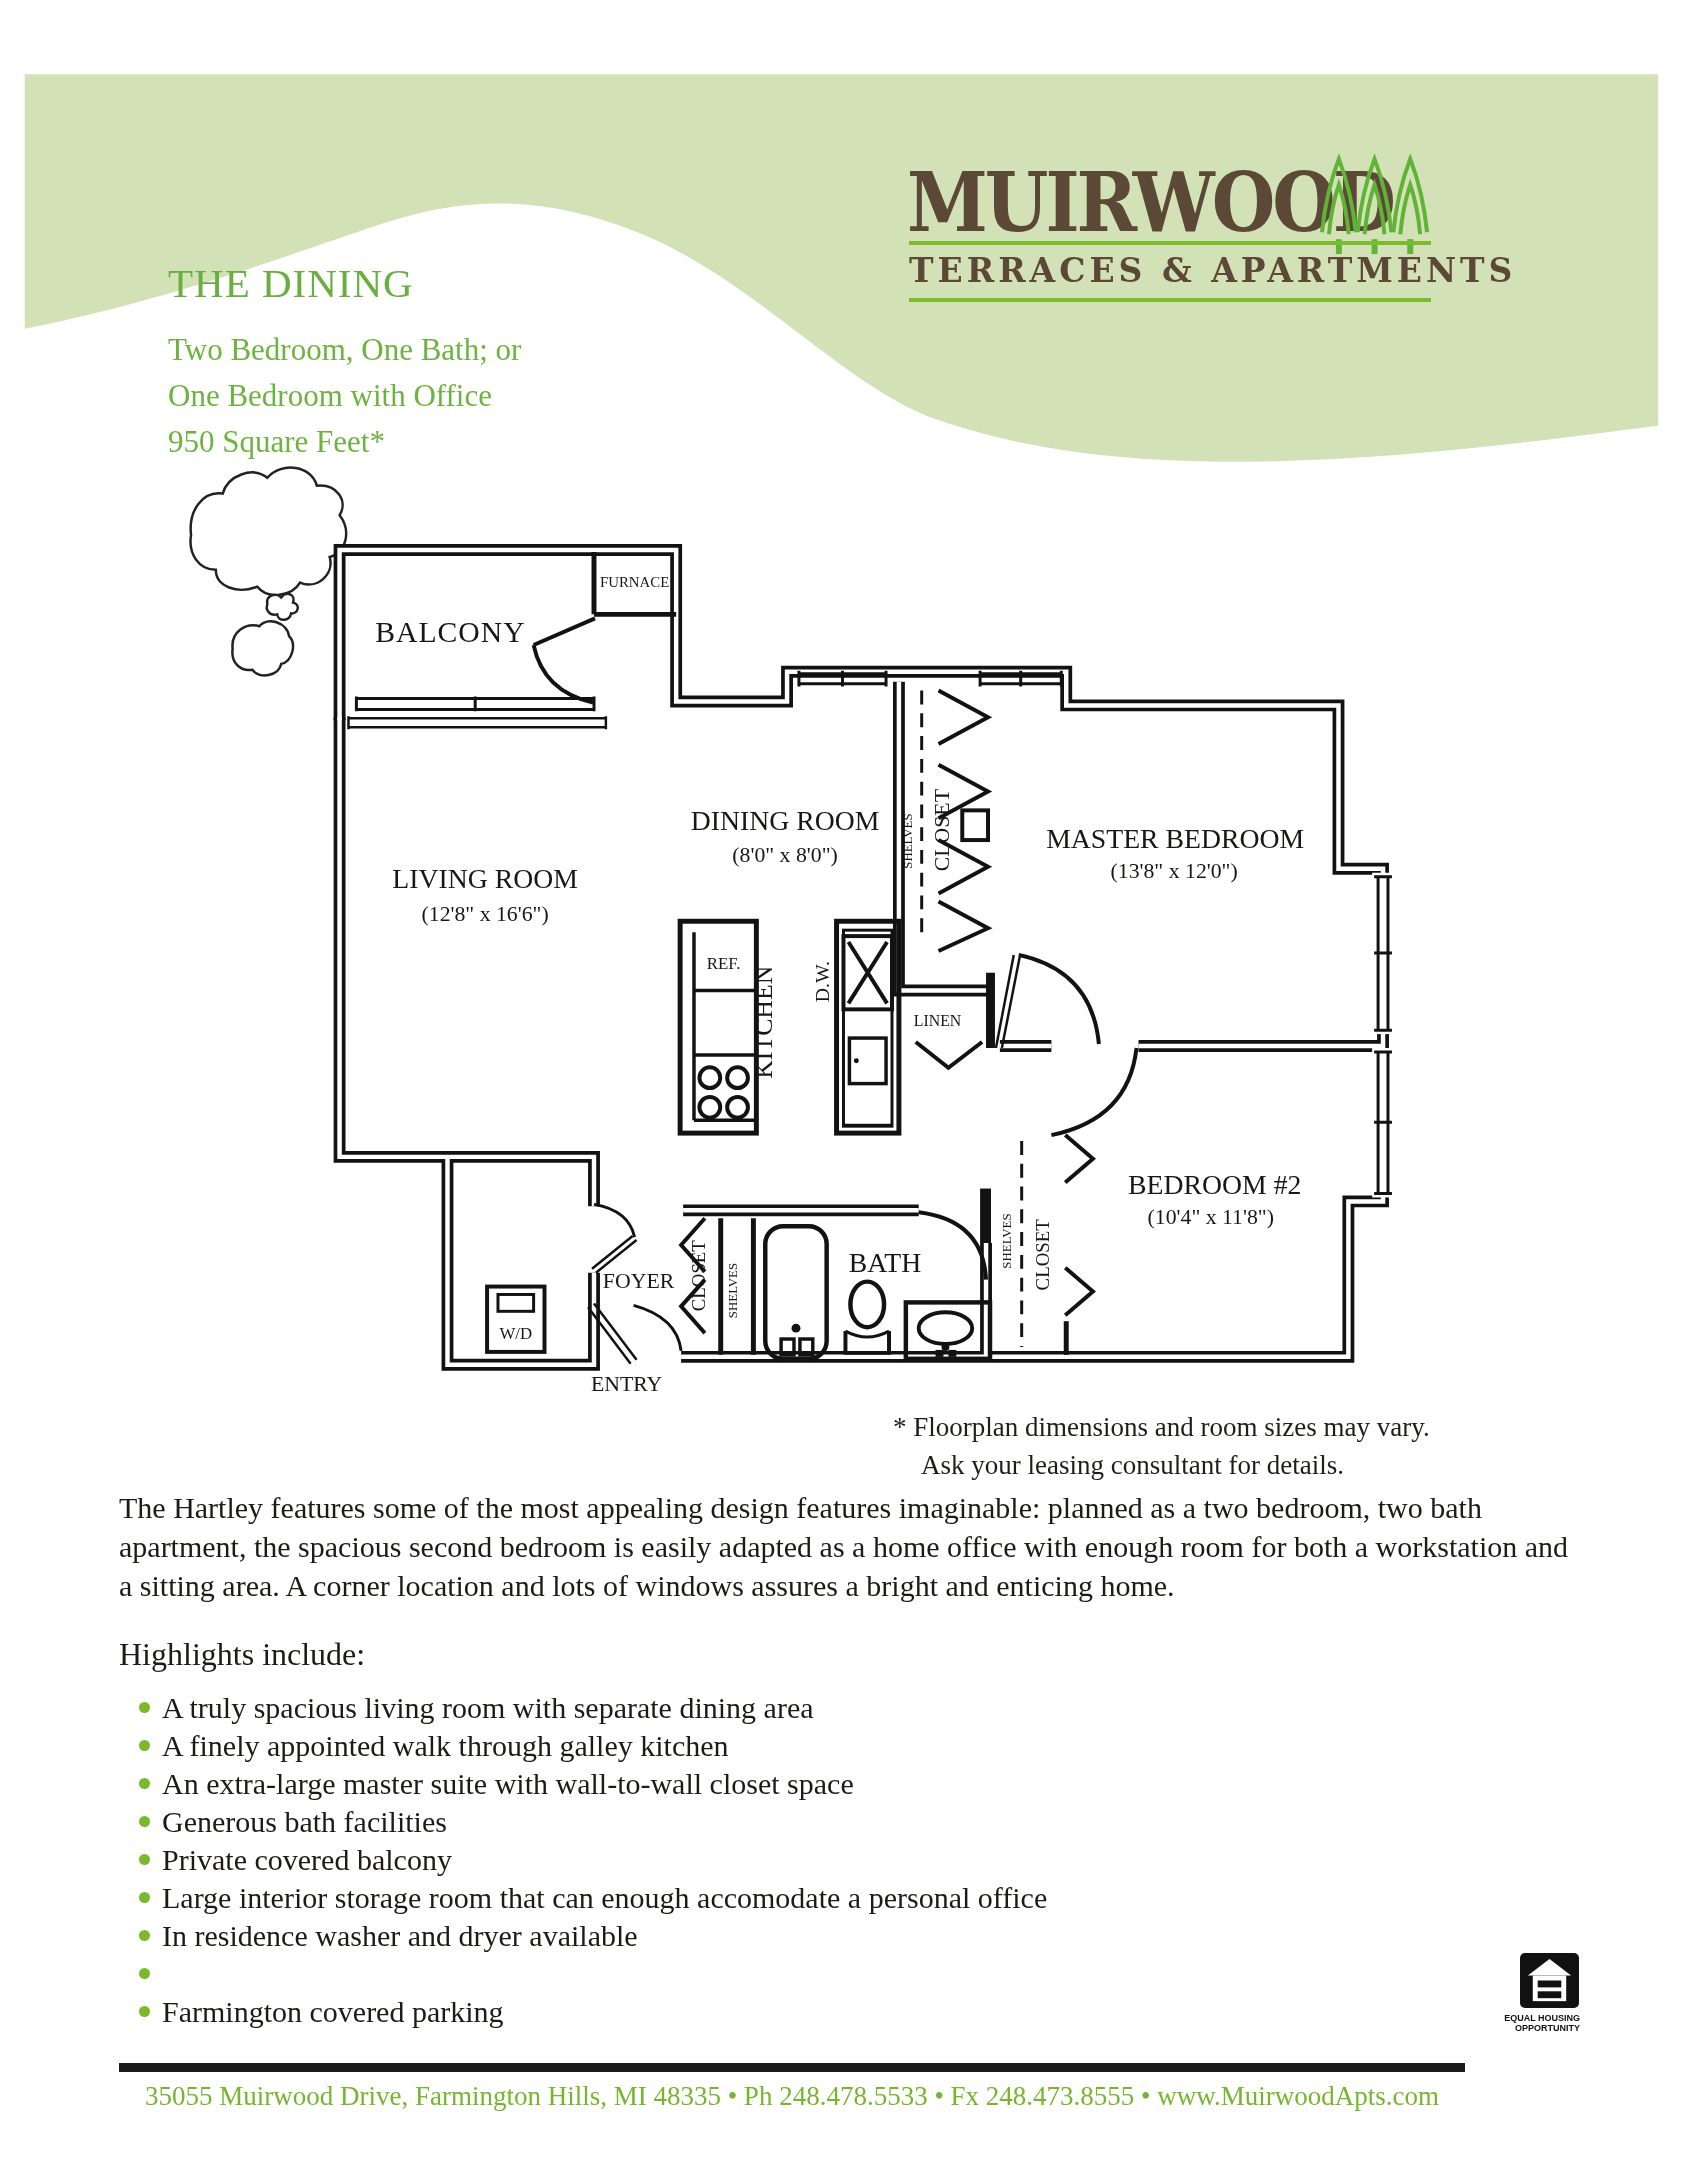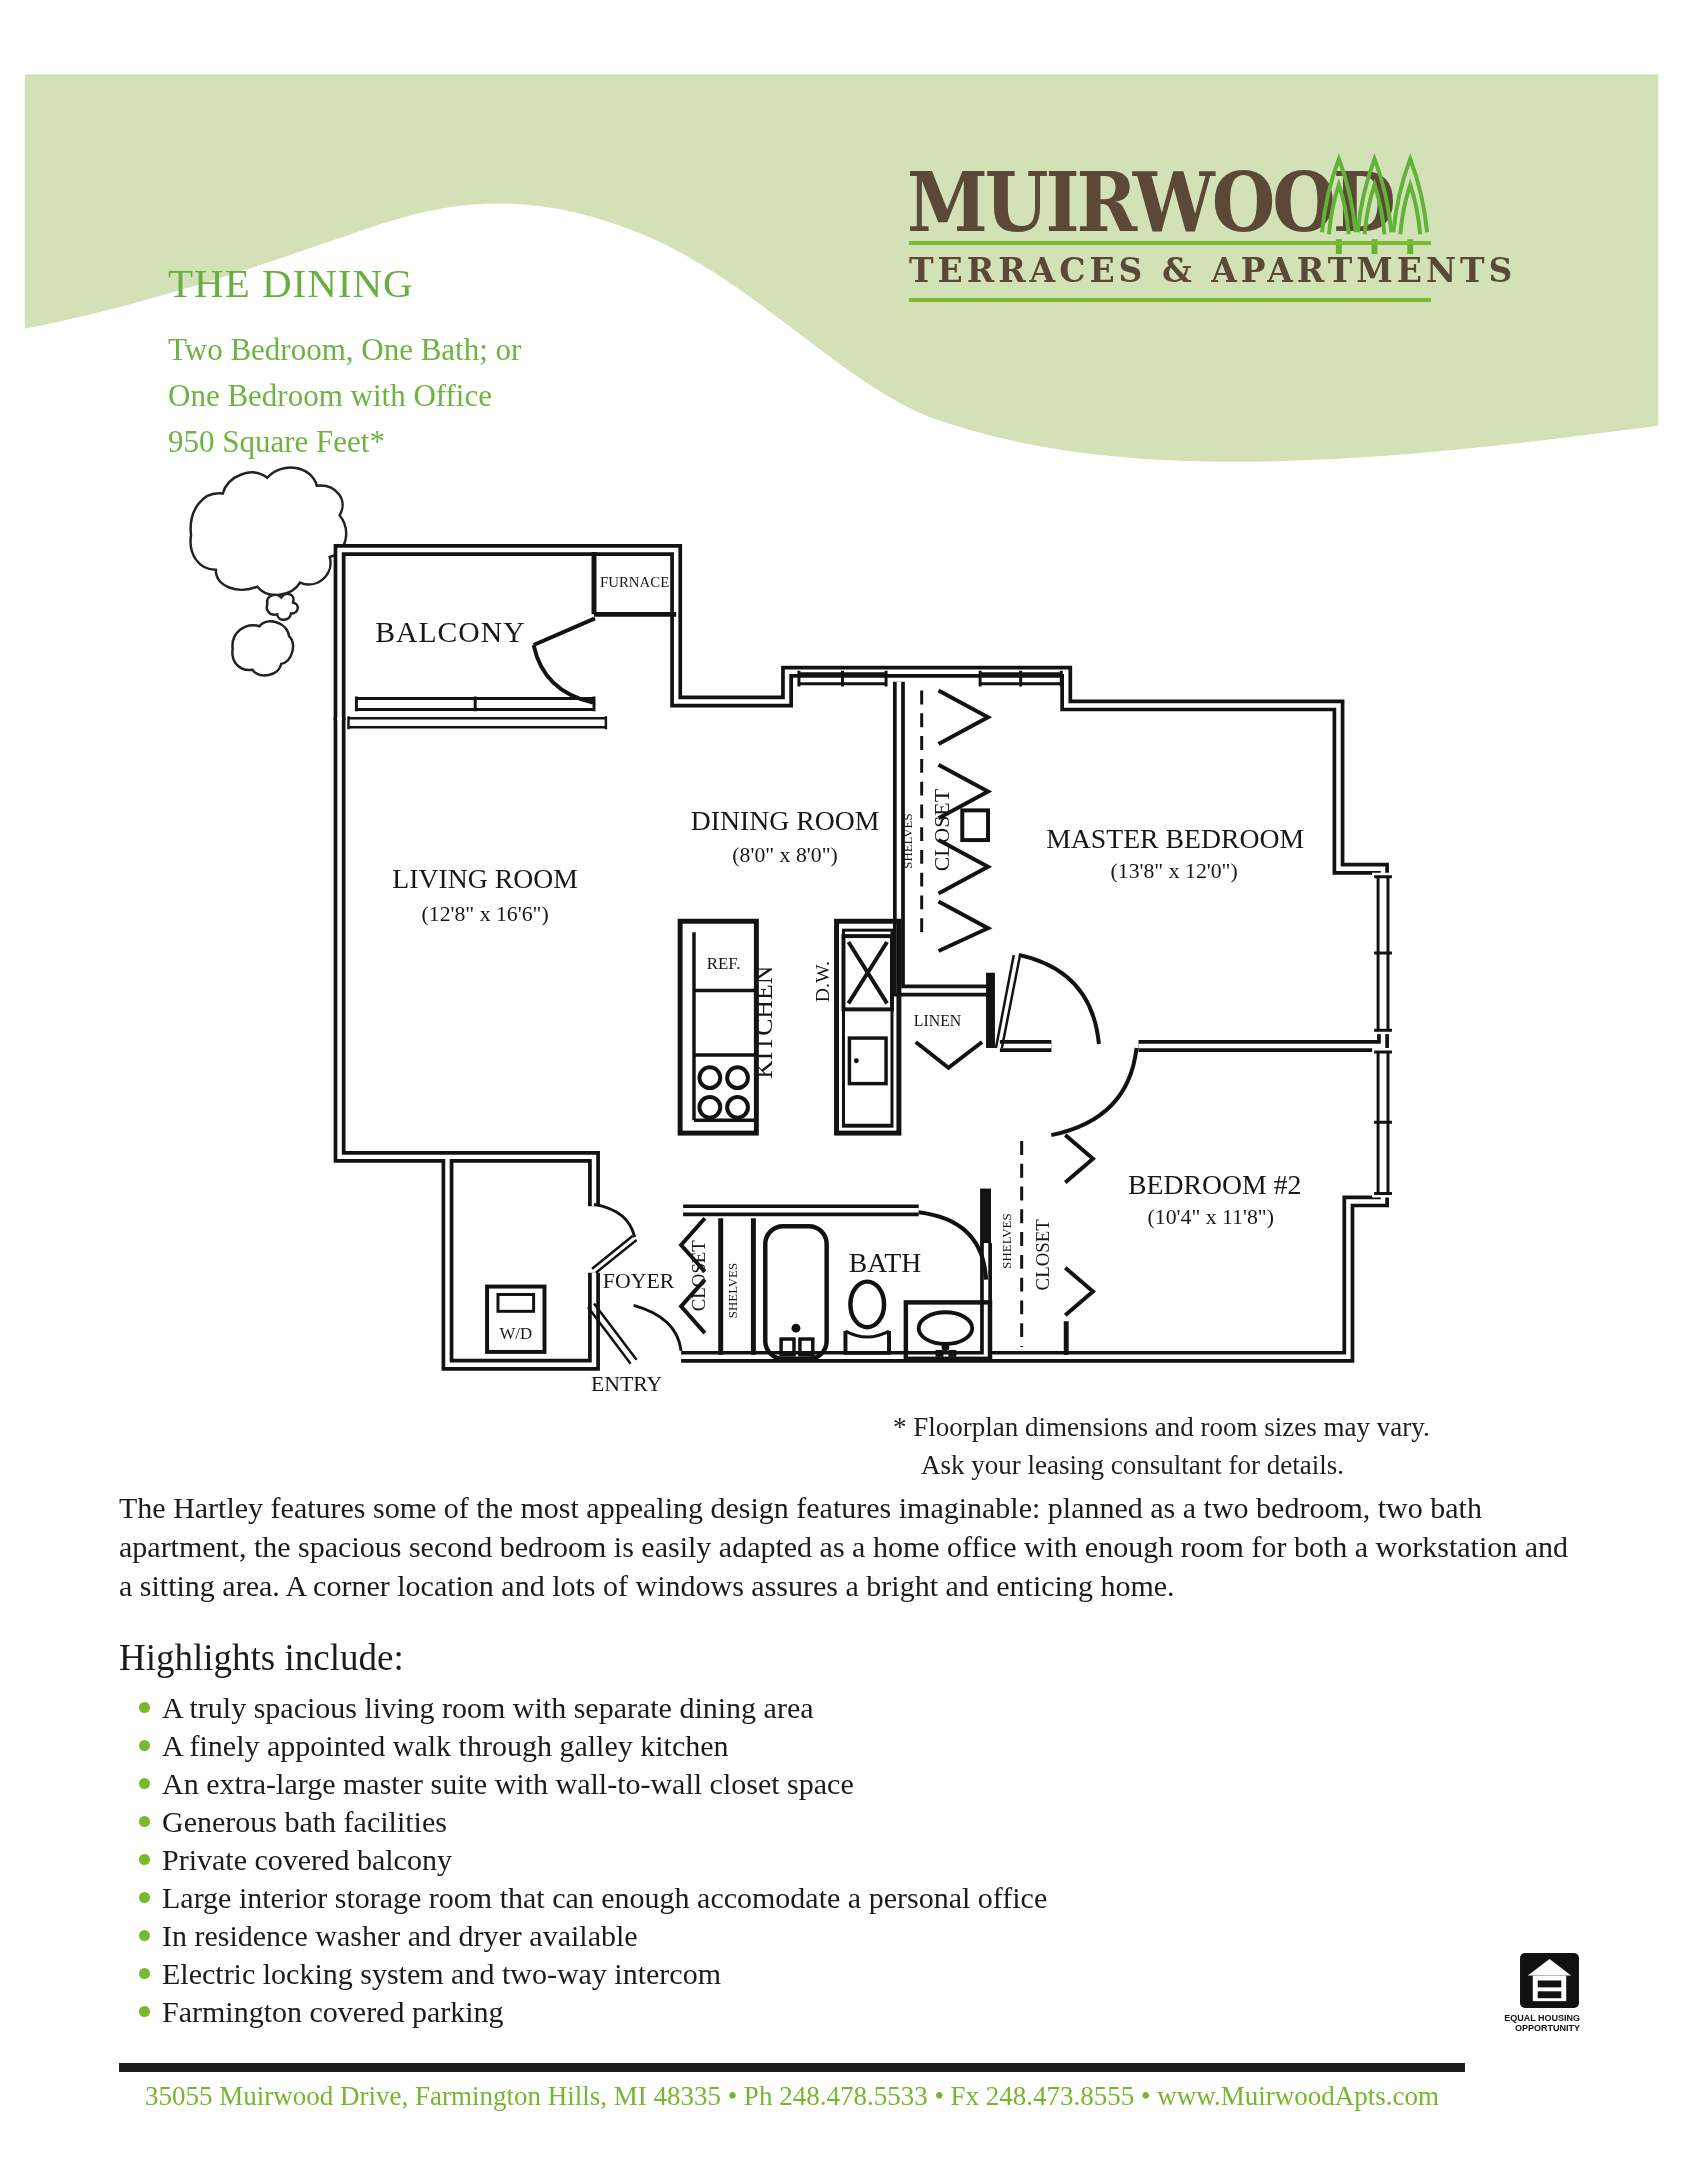--- a/index.html
+++ b/index.html
@@ -17,21 +17,21 @@
   .title-block{position:absolute;left:168px;top:259px;}
   .title-block h1{margin:0;font-size:41px;font-weight:normal;letter-spacing:1px;color:#68ae41;}
   .subtitle{margin-top:20px;font-size:31px;line-height:46px;color:#6db33f;}
   
   .footnote{position:absolute;left:893px;top:1408px;font-size:27px;line-height:38px;color:#201e1b;}
   .footnote .l2{margin-left:28px;}
   
   .description{position:absolute;left:119px;top:1488px;width:1453px;font-size:30px;line-height:39px;
                color:#1d1b18;}
   
-  .hl-head{position:absolute;left:119px;top:1636px;font-size:37px;}
+  .hl-head{position:absolute;left:119px;top:1636px;font-size:32px;}
   .hl-list{position:absolute;left:119px;top:1679px;list-style:none;margin:12px;padding:0;}
   .hl-list li{display:flex;align-items:flex-start;height:38px;font-size:30px;}
   .hl-dot{width:11px;height:11px;border-radius:50%;background:#7ab92c;margin:11px 12px 0 8px;flex:none;}
   
   .footer-bar{position:absolute;left:119px;top:2063px;width:1346px;height:9px;background:#1c1c1c;}
   .footer-text{position:absolute;left:119px;top:2081px;width:1346px;text-align:center;
                font-size:27px;color:#76b62c;white-space:nowrap;}
   .eho{position:absolute;left:1481px;top:1952px;width:99px;text-align:right;}
   .eho-caption{font-family:"Liberation Sans",sans-serif;font-size:9px;font-weight:bold;line-height:10px;color:#111;}
   
@@ -266,21 +266,20 @@
     <li>
         <span class="hl-dot"></span>
         <span>Large interior storage room that can enough accomodate a personal office</span>
       </li>
     <li>
         <span class="hl-dot"></span>
         <span>In residence washer and dryer available</span>
       </li>
     <li>
         <span class="hl-dot"></span>
-        <span>Electric locking system and two-way intercom</span>
       </li>
     <li>
         <span class="hl-dot"></span>
         <span>Farmington covered parking</span>
       </li>
   </ul>
 
   <div class="footer-bar"></div>
   <div class="footer-text">35055 Muirwood Drive, Farmington Hills, MI 48335 • Ph 248.478.5533 • Fx  248.473.8555 • www.MuirwoodApts.com</div>
 

